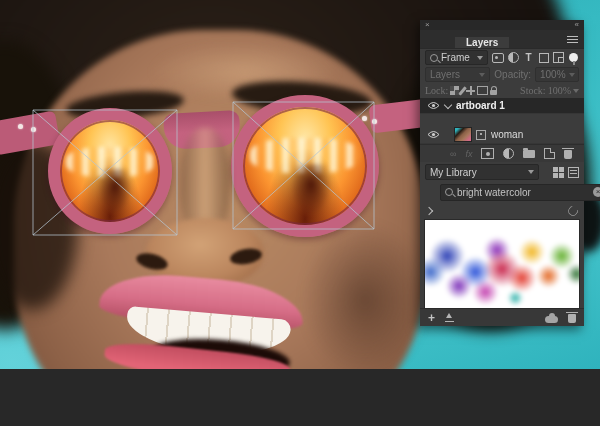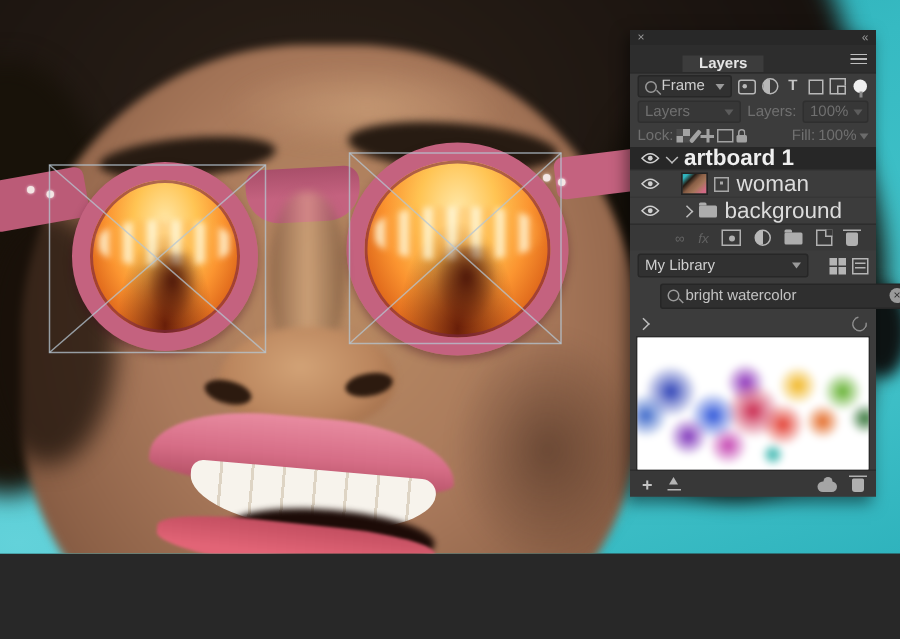--- a/index.html
+++ b/index.html
@@ -112,21 +112,21 @@
   .ic-move{width:9px;height:9px;position:relative;}
   .ic-move::before{content:"";position:absolute;left:4px;top:0;width:1.6px;height:9px;background:#a2a2a2;}
   .ic-move::after{content:"";position:absolute;top:4px;left:0;height:1.6px;width:9px;background:#a2a2a2;}
   .ic-art{width:9px;height:7px;border:1px solid #a2a2a2;}
   .ic-lock{width:7px;height:5px;background:#a2a2a2;position:relative;margin-top:4px;border-radius:1px;}
   .ic-lock::before{content:"";position:absolute;left:1px;top:-4px;width:3.5px;height:3.5px;
     border:1.2px solid #a2a2a2;border-bottom:none;border-radius:3px 3px 0 0;}
 
   .lrow{display:flex;align-items:center;gap:5px;padding-left:7px;border-bottom:1px solid #363636;background:#3c3c3c;}
   .lrow.sel{background:#272727;}
-  .lname{color:#dcdcdc;font-size:15px;white-space:nowrap;}
+  .lname{color:#dcdcdc;font-size:10px;white-space:nowrap;}
   .cv{width:5px;height:5px;border-right:1.4px solid #bdbdbd;border-bottom:1.4px solid #bdbdbd;flex:none;}
   .cv-d{transform:rotate(45deg);margin-top:-2px;} .cv-r{transform:rotate(-45deg);}
   .thumb-checker{width:11px;height:9px;flex:none;
     background:conic-gradient(#9e9e9e 0 25%, #cfcfcf 0 50%, #9e9e9e 0 75%, #cfcfcf 0);background-size:6px 6px;}
   .badge{width:8px;height:8px;border:1px solid #aFaFaF;border-color:#a8a8a8;position:relative;flex:none;}
   .badge::after{content:"";position:absolute;left:2.5px;top:2.5px;width:2px;height:2px;background:#a8a8a8;}
   .thumb-white{width:20px;height:20px;background:#fff;outline:1px solid #232323;flex:none;}
   .thumb-photo{width:16px;height:13px;flex:none;outline:1px solid #232323;
     background:linear-gradient(135deg,#2fb3bd 12%, #241a12 30%, #8a5f46 48%, #a5765a 66%, #d06a84 88%);}
   .ic-folder{width:12px;height:8px;background:#adadad;border-radius:1px;position:relative;flex:none;}
@@ -273,79 +273,70 @@
       <span class="ficon" style="margin-left:auto;">
           <span class="ic-toggle"></span>
         </span>
     </div>
 
     <div class="prow" style="height:17px;">
       <div class="combo dim" style="width:62px;">
         <span>Layers</span>
         <span class="tri" style="margin-left:auto;"></span>
       </div>
-      <span class="dim">Layers:</span>
+      <span class="dim">Opacity:</span>
       <div class="combo dim" style="width:34px;">
         <span>100%</span>
         <span class="tri" style="margin-left:auto;"></span>
       </div>
     </div>
 
-    <div class="prow" style="height:15px;gap:2px;">
+    <div class="prow" style="height:15px;gap:2px;font-family:Liberation Serif, serif;">
       <span class="dim">Lock:</span>
       <span class="lic">
           <span class="ic-check" style="display:block;"></span>
         </span>
       <span class="lic">
           <span class="ic-brush" style="display:block;"></span>
         </span>
       <span class="lic">
           <span class="ic-move" style="display:block;"></span>
         </span>
       <span class="lic">
           <span class="ic-art" style="display:block;"></span>
         </span>
       <span class="lic">
           <span class="ic-lock" style="display:block;"></span>
         </span>
-      <span class="dim" style="margin-left:auto;">Fill:</span>
+      <span class="dim" style="margin-left:auto;">Stock:</span>
       <span class="dim">100%</span>
       <span class="tri" style="opacity:.5;"></span>
     </div>
 
     <div class="lrow sel" style="height:15px;">
       <svg width="13" height="9" viewBox="0 0 13 9">
         <path d="M1 4.5 Q6.5 -1.5 12 4.5 Q6.5 10.5 1 4.5 Z" fill="none" stroke="#cfcfcf"></path>
           <circle cx="6.5" cy="4.5" r="1.6" fill="#cfcfcf"></circle>
         </svg>
       <span class="cv cv-d"></span>
       <span class="lname" style="font-weight:bold;color:#efefef;">artboard 1</span>
     </div>
 
 
 
-    <div class="lrow" style="height:17px;">
+    <div class="lrow" style="height:17px;margin-top:12px;">
       <svg width="13" height="9" viewBox="0 0 13 9">
         <path d="M1 4.5 Q6.5 -1.5 12 4.5 Q6.5 10.5 1 4.5 Z" fill="none" stroke="#cfcfcf"></path>
           <circle cx="6.5" cy="4.5" r="1.6" fill="#cfcfcf"></circle>
         </svg>
       <span class="thumb-photo" style="margin-left:10px;"></span>
       <span class="badge"></span>
       <span class="lname">woman</span>
     </div>
 
-    <div class="lrow" style="height:17px;border-bottom:none;">
-      <svg width="13" height="9" viewBox="0 0 13 9">
-        <path d="M1 4.5 Q6.5 -1.5 12 4.5 Q6.5 10.5 1 4.5 Z" fill="none" stroke="#cfcfcf"></path>
-          <circle cx="6.5" cy="4.5" r="1.6" fill="#cfcfcf"></circle>
-        </svg>
-      <span class="cv cv-r" style="margin-left:10px;"></span>
-      <span class="ic-folder"></span>
-      <span class="lname">background</span>
-    </div>
 
     <div class="pfooter">
       <span class="fi dimmed">∞</span>
       <span class="fi dimmed" style="font-style:italic;">fx</span>
       <span class="fi">
           <span class="ic-mask"></span>
         </span>
       <span class="fi">
           <span class="ic-half"></span>
         </span>

